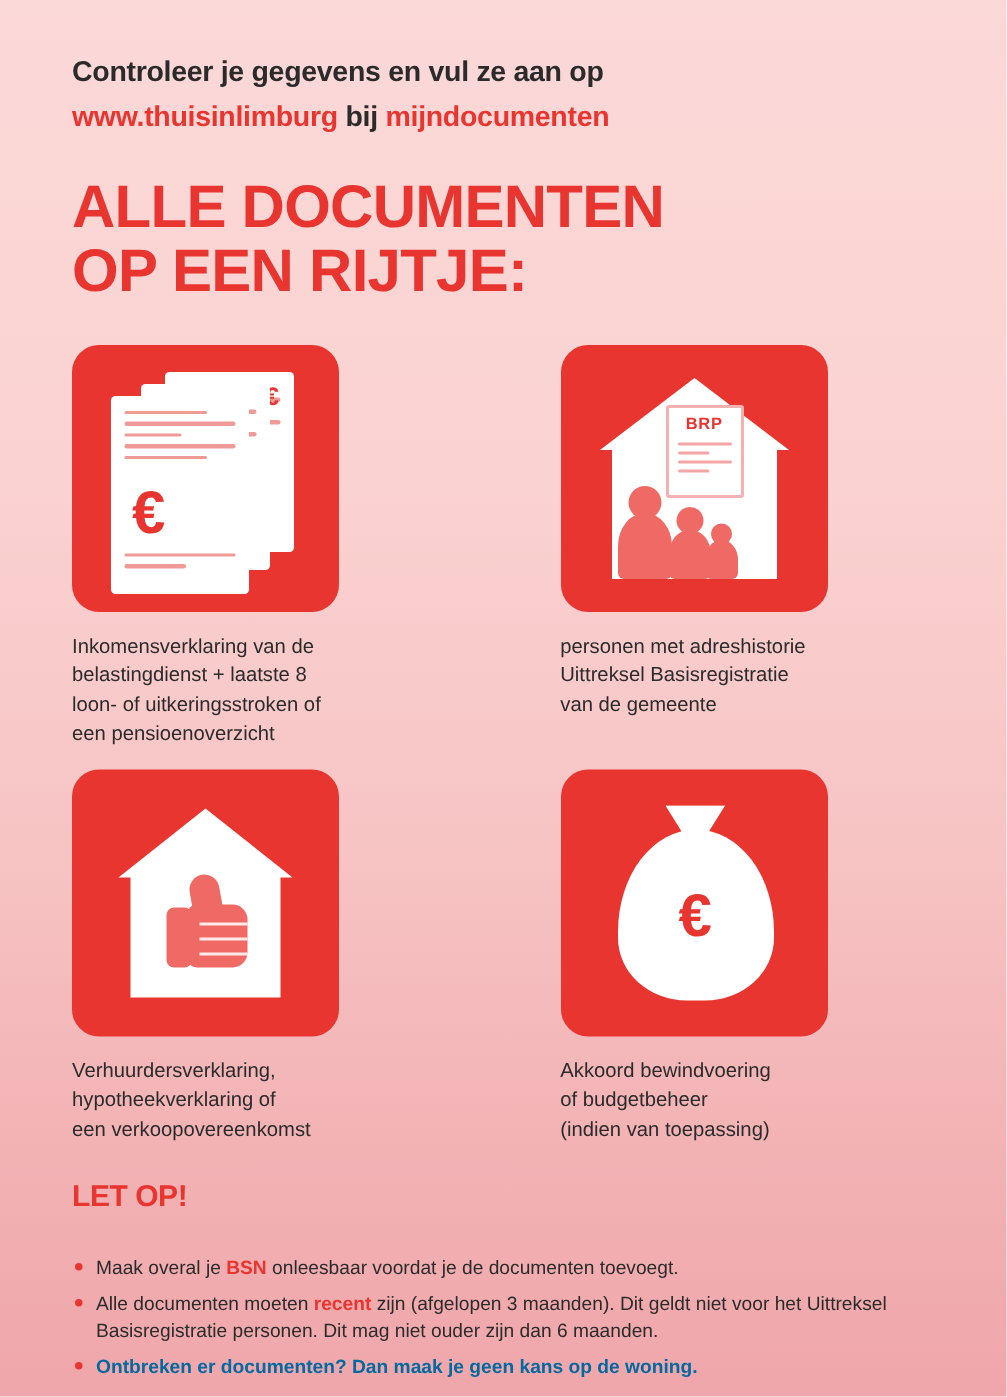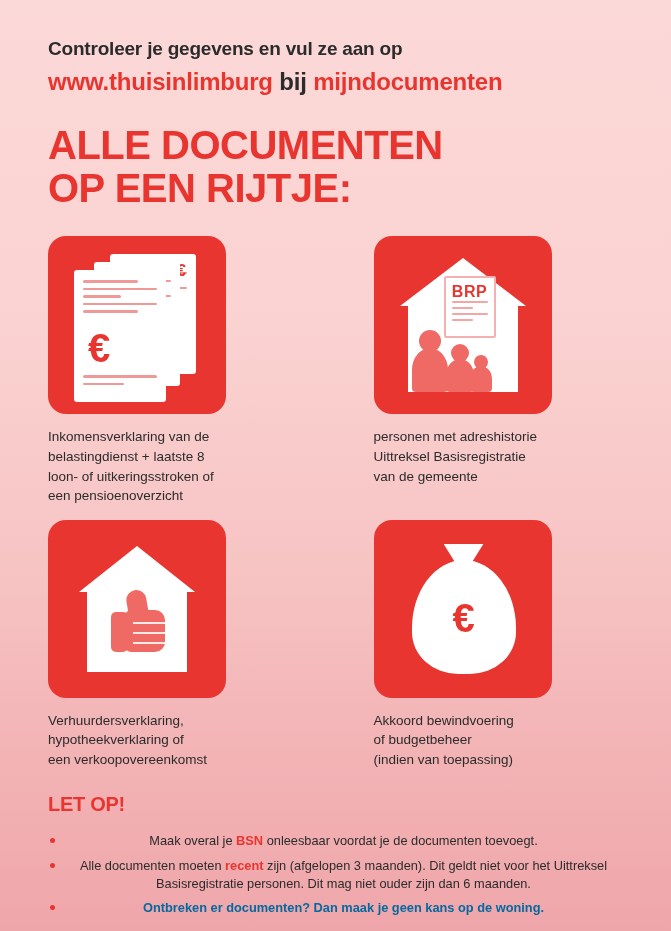--- a/index.html
+++ b/index.html
@@ -24,21 +24,21 @@
     padding-top: 32px;
   }
   .header-line1 {
     font-size: 19px;
     font-weight: bold;
     color: #2b2b2b;
     letter-spacing: -0.2px;
     line-height: 1.35;
   }
   .header-line2 {
-    font-size: 24px;
+    font-size: 19px;
     font-weight: bold;
     color: #2b2b2b;
     letter-spacing: -0.2px;
     line-height: 1.35;
     margin-top: 4px;
   }
   .red-text { color: #e8352f; }
 
   .title {
     margin-top: 26px;
@@ -152,21 +152,21 @@
     left: 44px; top: 18px;
     width: 52px; height: 62px;
     background: #ffffff;
     border: 2px solid #f5b1af;
     border-radius: 2px;
   }
   .brp-label {
     position: absolute;
     left: 0; right: 0; top: 5px;
     text-align: center;
-    font-size: 16px;
+    font-size: 11px;
     font-weight: bold;
     color: #e8352f;
     letter-spacing: 0.5px;
   }
   .brp-lines { position: absolute; left: 6px; right: 6px; top: 23px; }
   .brp-lines i {
     display: block;
     height: 2px;
     background: #f3a6a4;
     border-radius: 2px;
@@ -276,21 +276,21 @@
   
   .letop {
     margin-top: 24px;
   }
   .letop-title {
     font-size: 20px;
     font-weight: bold;
     color: #e8352f;
     letter-spacing: -0.3px;
   }
-  .bullets { margin-top: 16px; text-align: center; }
+  .bullets { margin-top: 26px; }
   .bullet {
     position: relative;
     padding-left: 16px;
     font-size: 12.8px;
     line-height: 1.42;
     color: #2b2b2b;
     margin-bottom: 6px;
   }
   .bullet::before {
     content: "";

